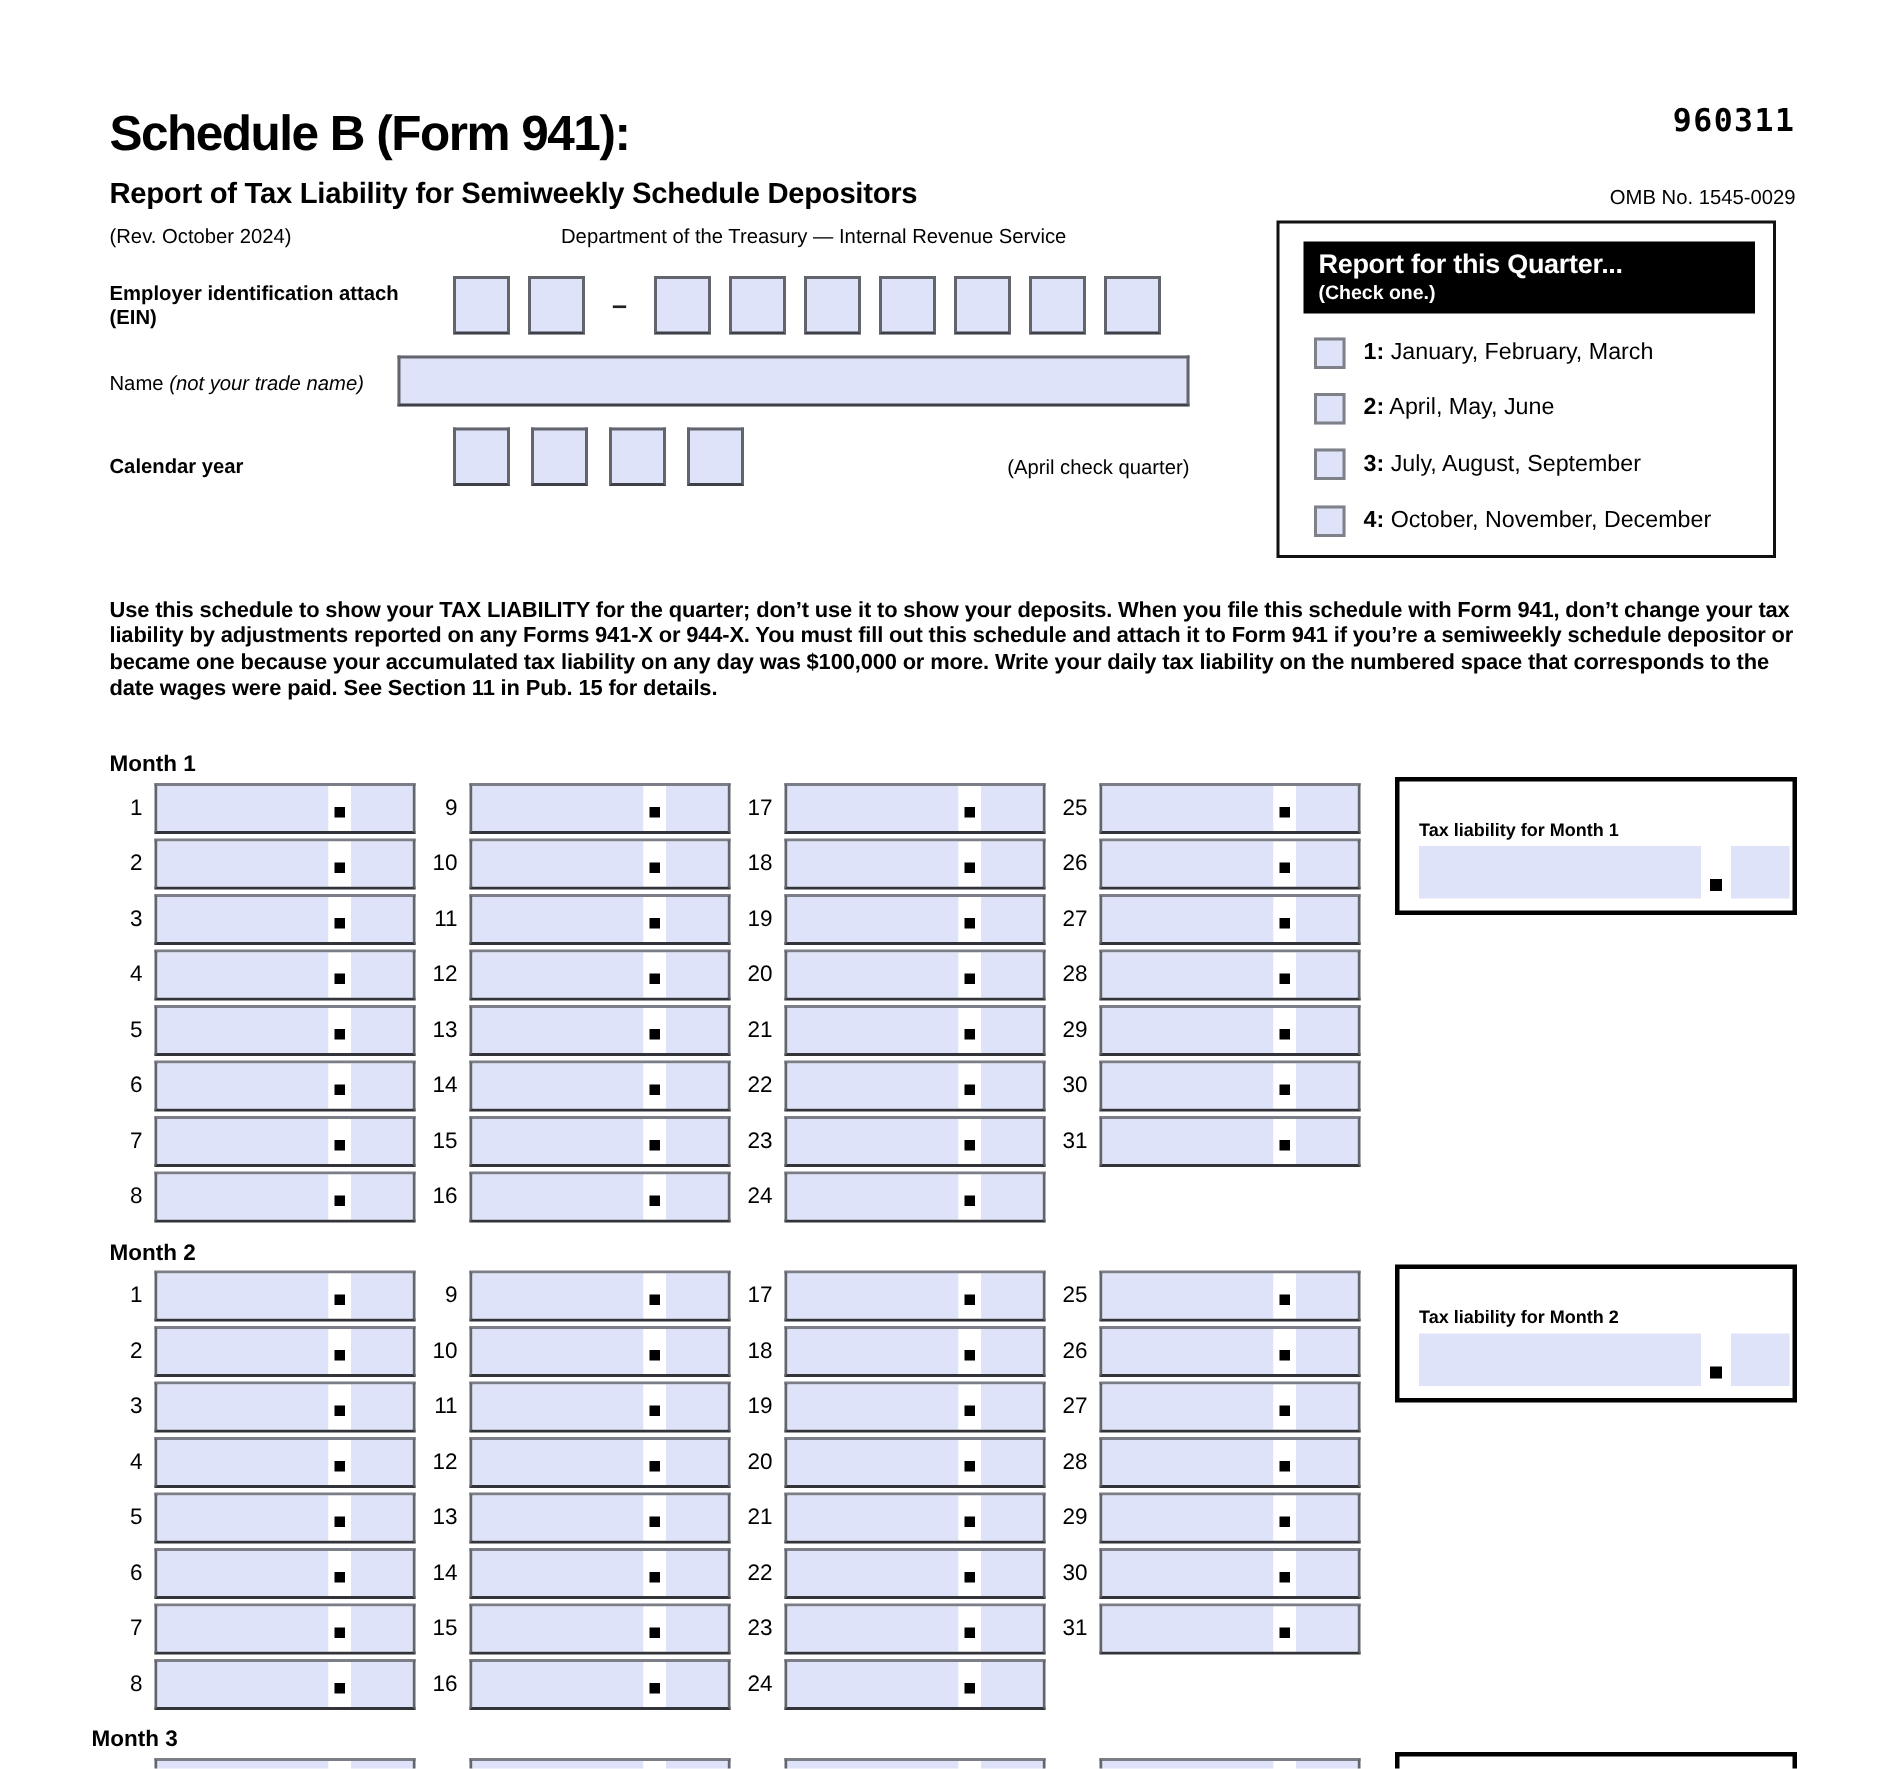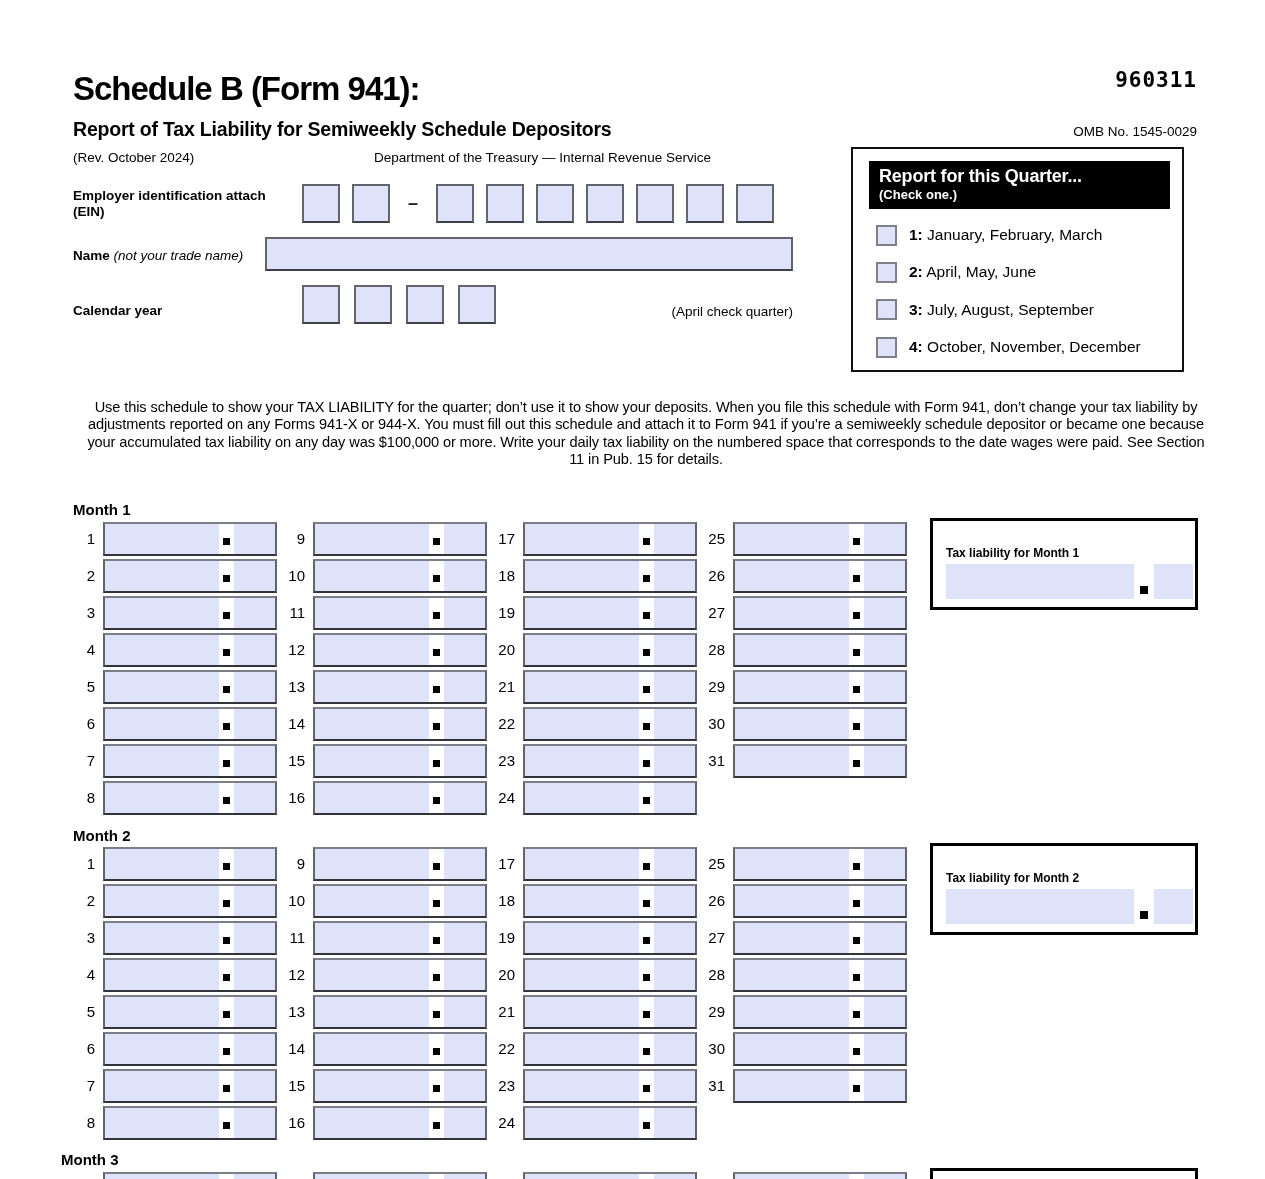--- a/index.html
+++ b/index.html
@@ -19,40 +19,40 @@
   .omb{position:absolute;right:68px;top:124px;font-size:13.5px;}
   .rev{position:absolute;left:73px;top:150px;font-size:13.5px;}
   .dept{position:absolute;left:374px;top:150px;font-size:13.5px;}
 
   
   .ein-label{position:absolute;left:73px;top:188px;width:230px;font-size:13.5px;font-weight:700;line-height:16px;}
   .ein-row{position:absolute;left:302px;top:184px;display:flex;align-items:center;}
   .char-box{width:38px;height:39px;background:var(--field-fill);border:2px solid var(--box-border);border-bottom-color:#3f4047;margin-right:12px;}
   .ein-dash{width:22px;text-align:center;font-size:18px;font-weight:700;margin-right:12px;color:#222;}
   .name-label{position:absolute;left:73px;top:248px;font-size:13.5px;}
-  .name-label b{font-weight:700;text-align:center;}
+  .name-label b{font-weight:400;text-align:center;}
   .name-label i{font-style:italic;}
   .name-input{position:absolute;left:265px;top:237px;width:528px;height:34px;background:var(--field-fill);border:2px solid var(--box-border);border-bottom-color:#3f4047;}
   .cal-label{position:absolute;left:73px;top:303px;font-size:13.5px;font-weight:700;}
   .year-row{position:absolute;left:302px;top:285px;display:flex;}
   .year-row .char-box{margin-right:14px;}
   .also-check{position:absolute;right:472px;top:304px;font-size:13.5px;}
 
   
   .quarter-box{position:absolute;left:851px;top:147px;width:333px;height:225px;border:2px solid #111;background:#fff;}
   .quarter-header{position:absolute;left:16px;top:12px;width:301px;height:48px;background:#000;color:#fff;padding:5px 0 0 10px;}
   .quarter-header .qh-title{font-size:18px;font-weight:700;letter-spacing:-0.2px;}
   .quarter-header .qh-sub{font-size:13px;font-weight:700;}
   .quarter-option{position:absolute;left:23px;display:flex;align-items:center;height:24px;}
   .q-check{width:21px;height:21px;background:var(--field-fill);border:2px solid #7f8188;margin-right:12px;}
   .q-text{font-size:15.5px;white-space:nowrap;}
   .q-text b{font-weight:700;}
 
   
-  .instructions{position:absolute;left:84px;top:399px;width:1124px;font-size:14.6px;font-weight:400;line-height:17.4px;letter-spacing:-0.1px;text-align:center;}
+  .instructions{position:absolute;left:73px;top:399px;width:1124px;font-size:14.6px;font-weight:700;line-height:17.4px;letter-spacing:-0.1px;}
 
   
   .month-label{position:absolute;font-size:15px;font-weight:700;}
   .day-num{position:absolute;width:28px;text-align:right;font-size:15px;line-height:34px;}
   .day-box{position:absolute;width:174px;height:34px;border:2px solid var(--box-border);border-top-color:#7b7d87;border-bottom-color:#33343a;background:#fff;display:flex;}
   .amt-dollars{flex:1;background:var(--field-fill);}
   .amt-sep{width:15px;background:#fff;display:flex;align-items:center;justify-content:center;}
   .amt-sep .dot{width:7px;height:7px;background:#000;margin-top:5px;}
   .amt-cents{width:41px;background:var(--field-fill);}
 

